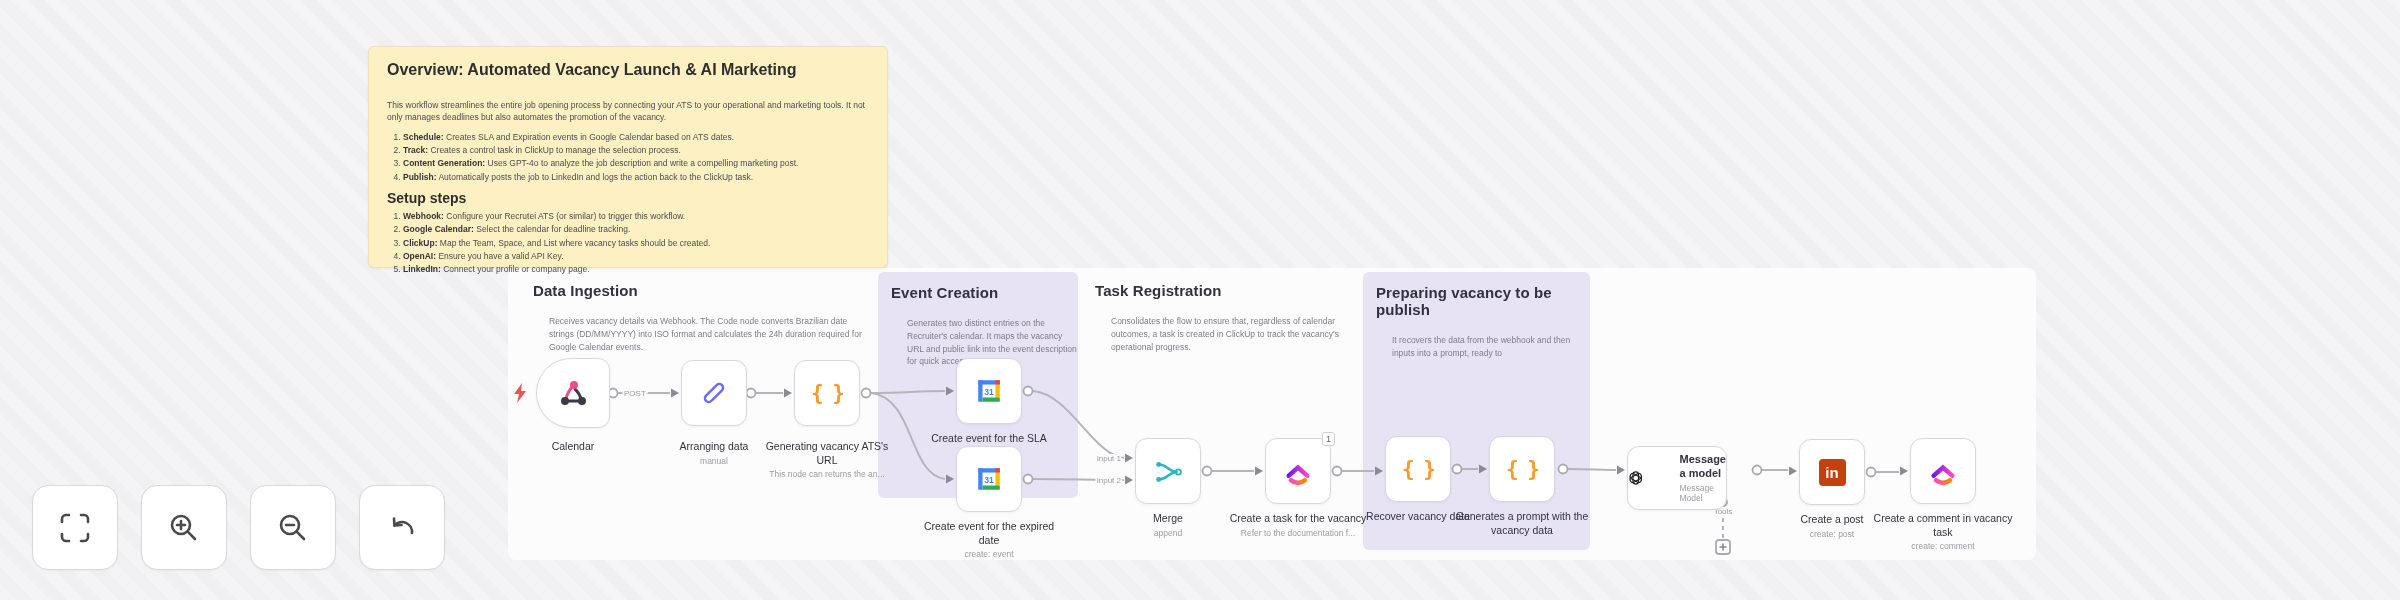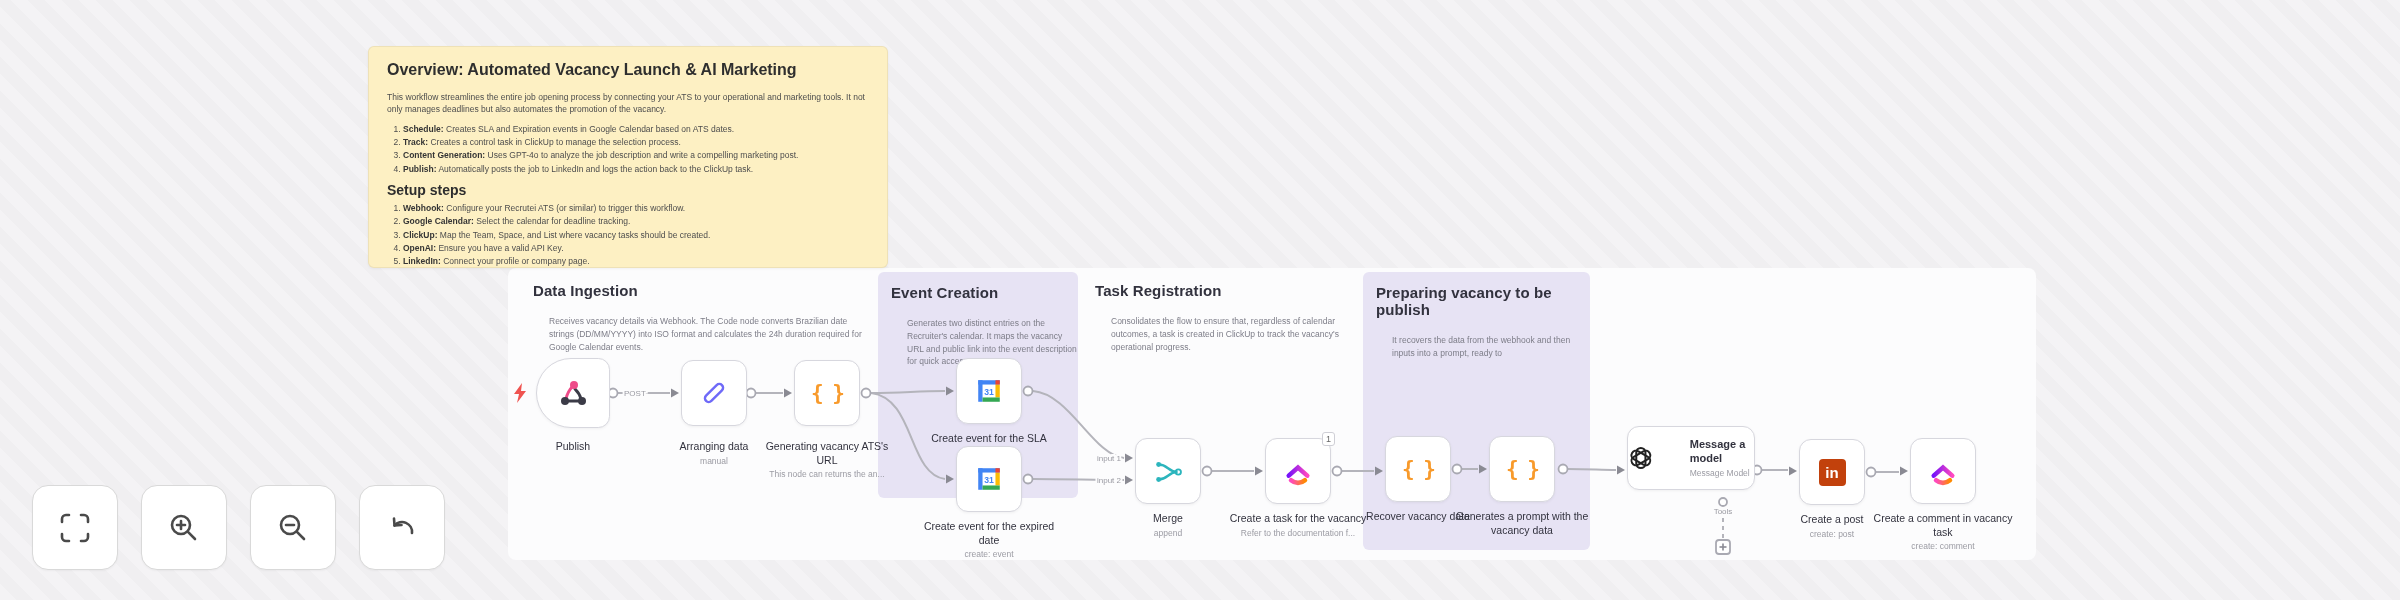--- a/index.html
+++ b/index.html
@@ -8,21 +8,21 @@
     font-family:"Liberation Sans",sans-serif;
     background:repeating-linear-gradient(45deg,#f4f3f5 0 12px,#f0eff1 12px 24px);
   }
   
   .sticky-note{
     position:absolute;left:368px;top:46px;width:520px;height:222px;
     background:#fdf0c3;border:1px solid rgba(0,0,0,.06);border-radius:6px;
     padding:12px 18px;box-sizing:border-box;color:#4d4d4d;
     box-shadow:0 1px 3px rgba(0,0,0,.05);z-index:2;
   }
-  .sticky-note h1{font-size:16px;margin:2px 0 12px 0;color:#2e2e2e;font-weight:700;}
+  .sticky-note h1{font-size:16px;margin:2px 0 20px 0;color:#2e2e2e;font-weight:700;}
   .sticky-note h2{font-size:14px;margin:7px 0 4px 0;color:#2e2e2e;font-weight:700;}
   .sticky-note p{font-size:8.5px;line-height:1.45;margin:0 0 7px 0;}
   .sticky-note ol{font-size:8.5px;line-height:1.45;margin:0;padding-left:16px;}
   .sticky-note li{margin:0 0 1px 0;}
   .sticky-note b{color:#353535;}
   
   .band{
     position:absolute;left:508px;top:268px;width:1528px;height:292px;
     background:#fcfcfd;border-radius:8px;z-index:1;
   }
@@ -174,21 +174,21 @@
     <svg width="32" height="32" viewBox="0 0 32 32">
       <path d="M16,9 C12,13 10,17 9,22" stroke="#ee4c89" stroke-width="3" fill="none" stroke-linecap="round"></path>
       <path d="M18,12 C21,15 23,18 24,22" stroke="#3b3b47" stroke-width="3" fill="none" stroke-linecap="round"></path>
       <path d="M12,24 H21" stroke="#3b3b47" stroke-width="3" fill="none" stroke-linecap="round"></path>
       <circle cx="17" cy="8" r="4" fill="#ee4c89"></circle>
       <circle cx="8" cy="24" r="4" fill="#3b3b47"></circle>
       <circle cx="25" cy="24" r="4" fill="#3b3b47"></circle>
     </svg>
   </div>
   <div class="node-label" style="left:503px;top:440px;">
-    <div class="nl-title">Publish</div>
+    <div class="nl-title">Calendar</div>
   </div>
 
   <div class="node" style="left:681px;top:360px;width:66px;height:66px;">
     <svg width="30" height="30" viewBox="0 0 32 32">
       <rect x="12" y="4" width="8" height="24" rx="4" fill="none" stroke="#6f6af8" stroke-width="2.6" transform="rotate(45 16 16)"></rect>
     </svg>
   </div>
   <div class="node-label" style="left:644px;top:440px;">
     <div class="nl-title">Arranging data</div>
     <div class="nl-sub">manual</div>
@@ -277,21 +277,21 @@
     <div class="nl-title">Recover vacancy data</div>
   </div>
 
   <div class="node" style="left:1489px;top:436px;width:66px;height:66px;">
     <span class="code-glyph">{ }</span>
   </div>
   <div class="node-label" style="left:1452px;top:510px;">
     <div class="nl-title">Generates a prompt with the vacancy data</div>
   </div>
 
-  <div class="node" style="left:1627px;top:426px;width:128px;height:64px;gap:28px;">
+  <div class="node" style="left:1627px;top:446px;width:100px;height:64px;gap:28px;">
     <svg width="28" height="28" viewBox="0 0 28 28">
       <g stroke="#212121" stroke-width="2.2" fill="none">
         <rect x="9" y="3" width="10" height="22" rx="5"></rect>
         <rect x="9" y="3" width="10" height="22" rx="5" transform="rotate(60 14 14)"></rect>
         <rect x="9" y="3" width="10" height="22" rx="5" transform="rotate(120 14 14)"></rect>
       </g>
     </svg>
     <div class="wide-node-text">
       <div class="t">Message a model</div>
       <div class="s">Message Model</div>

